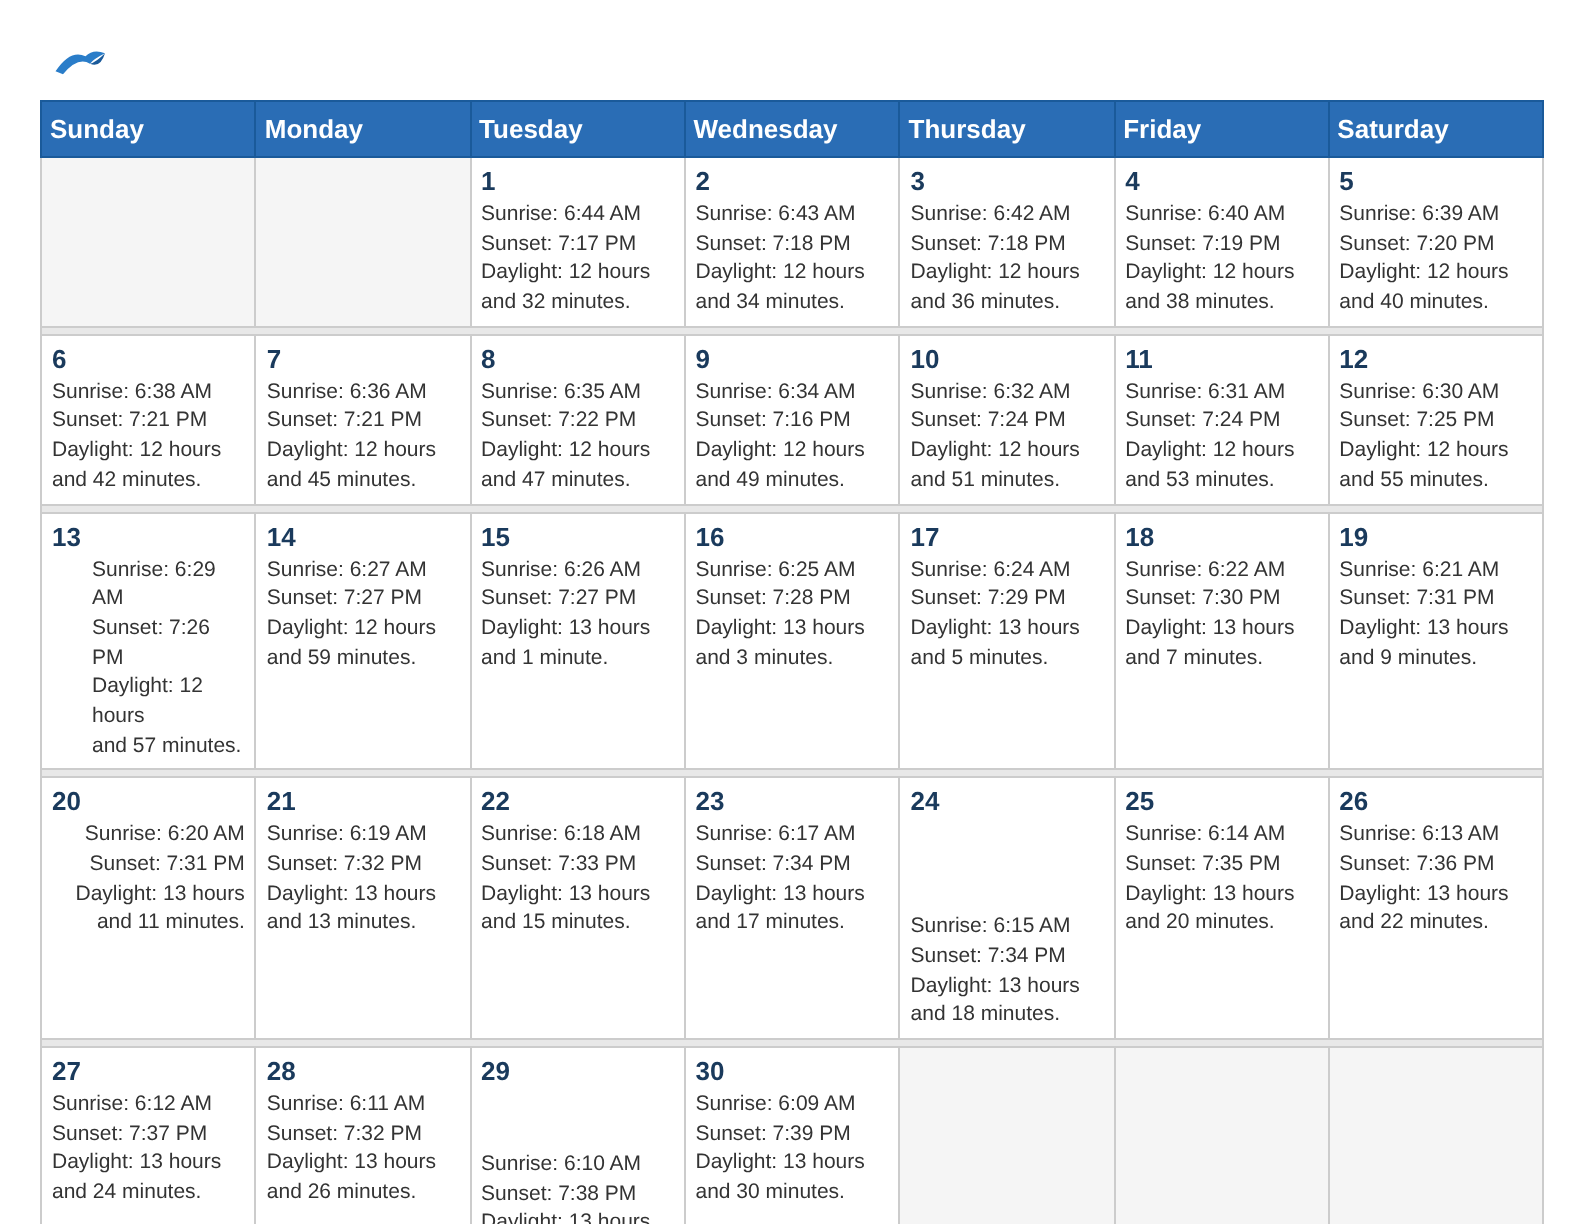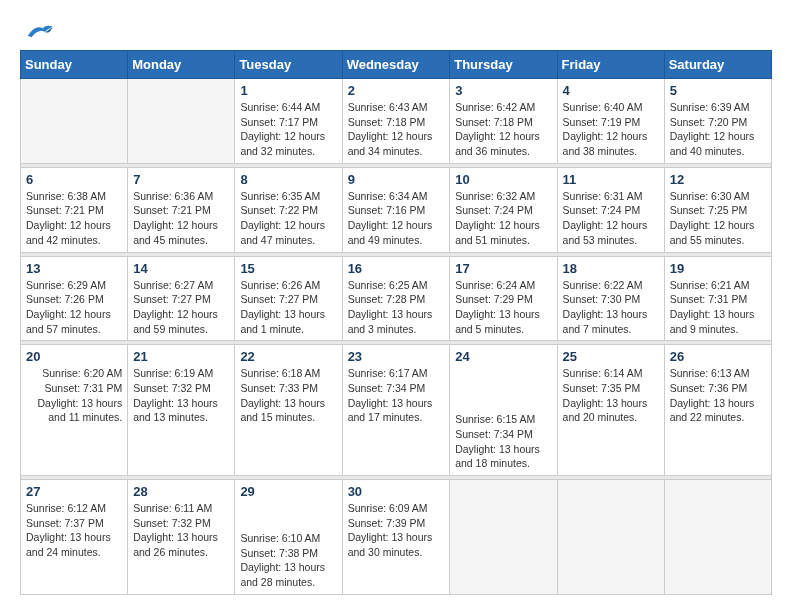--- a/index.html
+++ b/index.html
@@ -218,21 +218,21 @@
 Daylight: 12 hours
 and 55 minutes.</div>
         </td>
       </tr>
       <tr>
         <td colspan="7" style="height: 4px; background: rgb(232, 232, 232); padding: 0px;"></td>
       </tr>
       <tr>
         <td>
           <span class="day-num">13</span>
-          <div class="day-info" style="white-space: pre-line;">Sunrise: 6:29 AM
+          <div class="day-info" style="white-space: pre-line; margin-left: 20px;">Sunrise: 6:29 AM
 Sunset: 7:26 PM
 Daylight: 12 hours
 and 57 minutes.</div>
         </td>
         <td>
           <span class="day-num">14</span>
           <div class="day-info" style="white-space: pre-line;">Sunrise: 6:27 AM
 Sunset: 7:27 PM
 Daylight: 12 hours
 and 59 minutes.</div>

